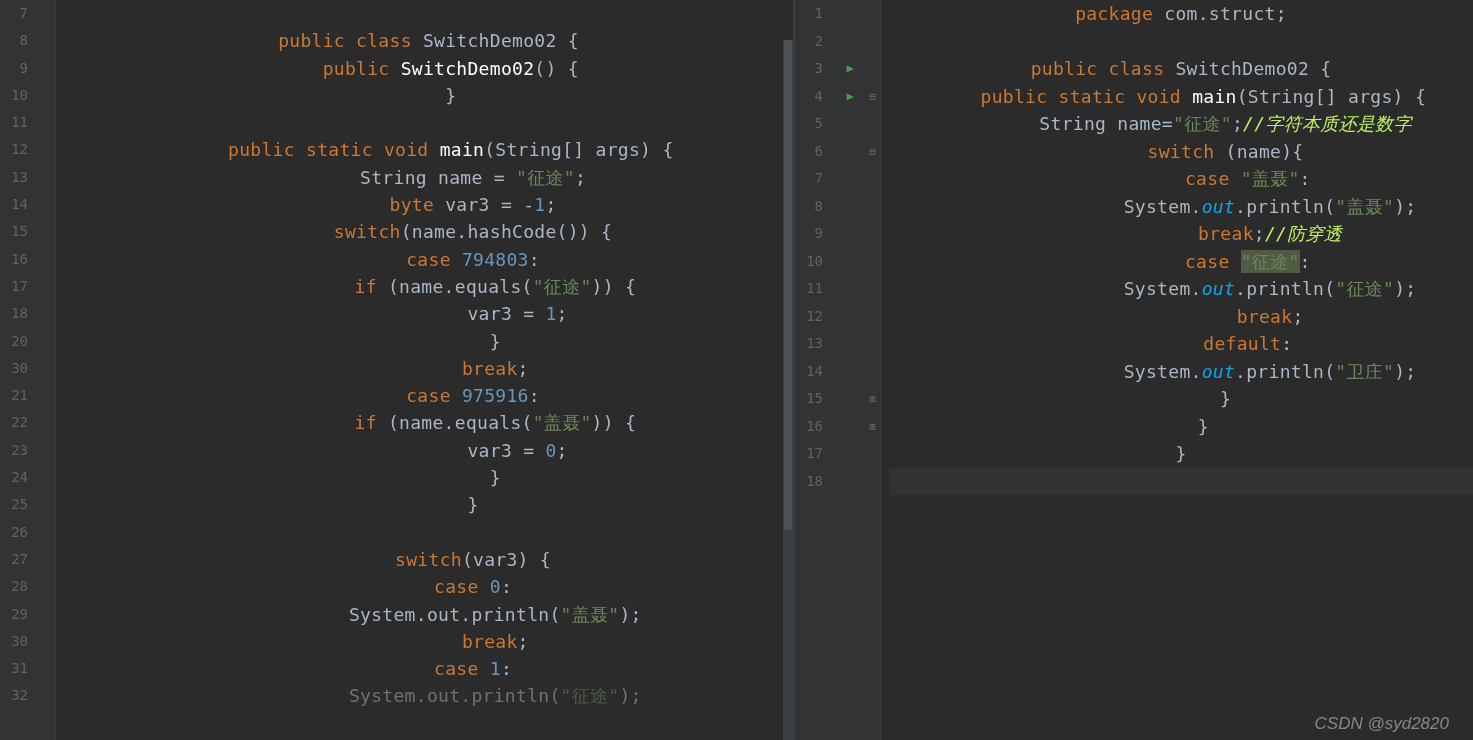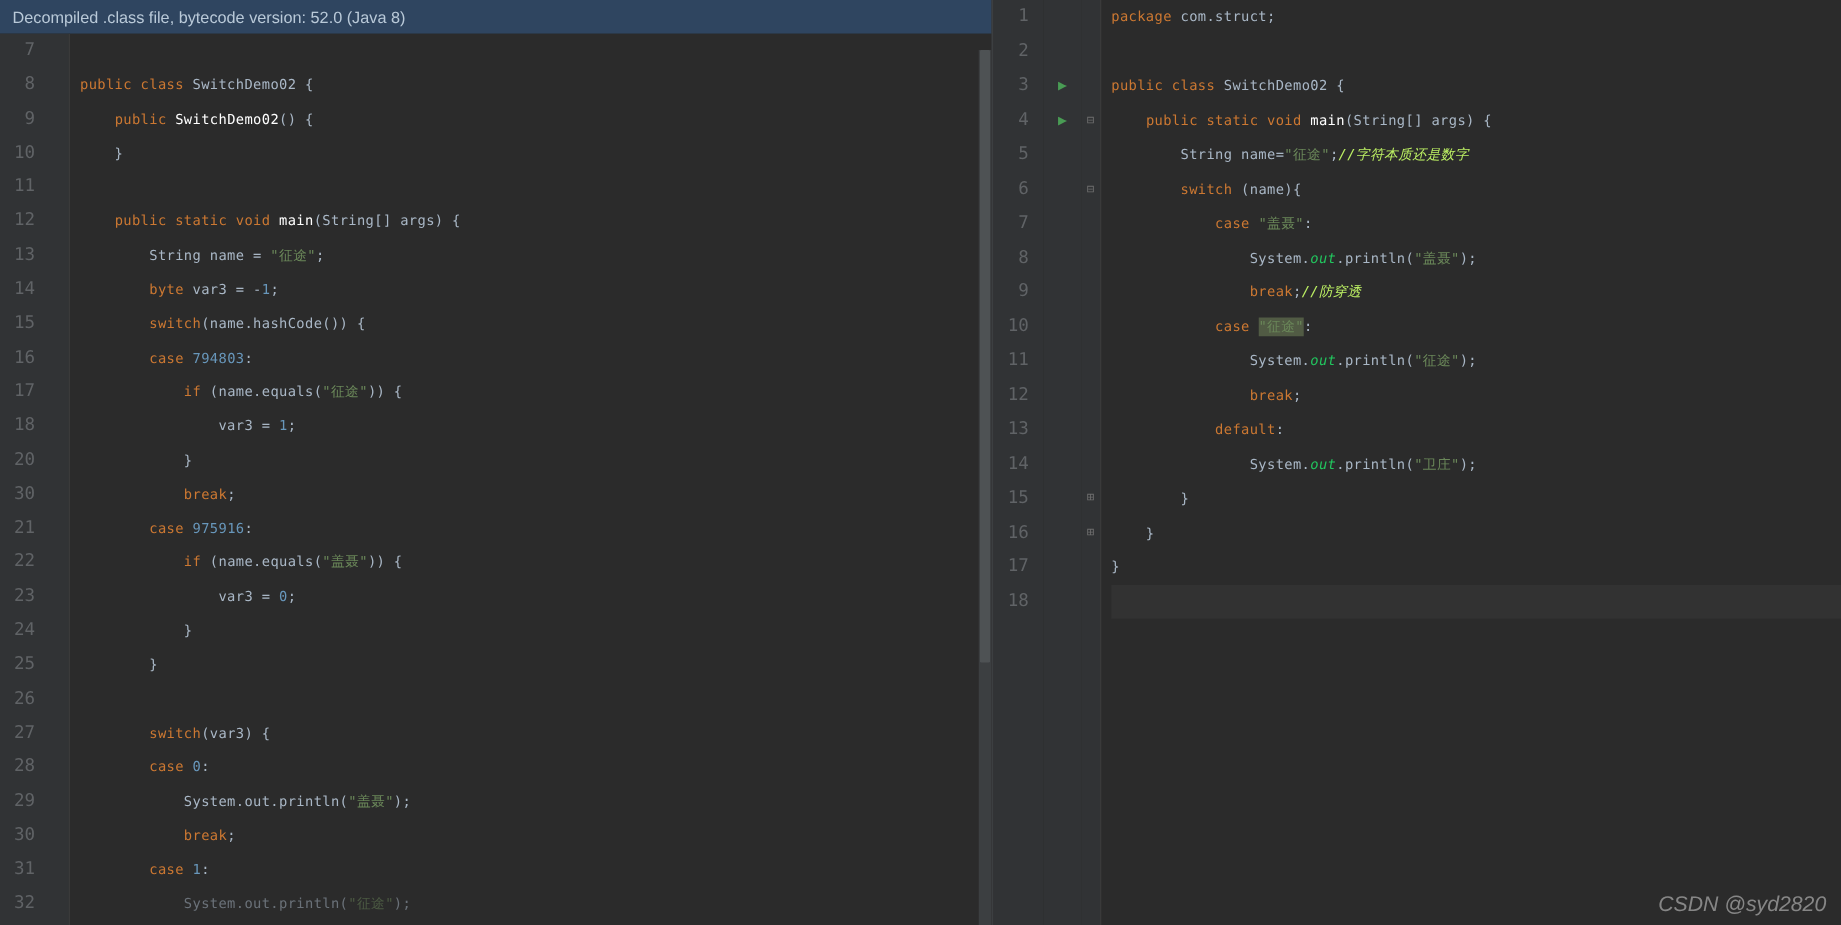--- a/index.html
+++ b/index.html
@@ -58,28 +58,29 @@
   display: flex;
   flex-direction: column;
   border-right: 1px solid #3a3a3a;
 }
 .line-h { height: 27.3px; line-height: 27.3px; }
 .line-h2 { height: 27.5px; line-height: 27.5px; }
 .code-area {
   flex: 1;
   padding-left: 8px;
   white-space: pre;
-  font-size: 11px;
+  font-size: 18px;
   letter-spacing: 0.3px;
+  text-align: center;
 }
 .kw { color: #cc7832; }
 .str { color: #6a8759; }
 .num { color: #6897bb; }
 .cmt { color: #bef264; font-style: italic; }
-.field { color: #22c55e; font-style: italic; }
+.field { color: #0ea5e9; font-style: italic; }
 .method { color: #ffffff; }
 .type { color: #a9b7c6; }
 .hl { background: #515b44; color:#6a8759; padding:1px 0; }
 .caret-line { background: #323232; }
 .run-icon {
   color: #499c54;
   font-size: 12px;
   text-align: center;
   display:block;
 }
@@ -104,34 +105,33 @@
   height: 490px;
   background: #4e5254;
   border-radius: 1px;
 }
 .splitter {
   width: 2px;
   background: #3c3f41;
 }
 .watermark {
   position: fixed;
-  right: 12px;
+  right: 24px;
   bottom: 6px;
   color: rgba(210,210,210,0.55);
   font-family: sans-serif;
   font-size: 17px;
   font-style: italic;
   pointer-events: none;
 }
 </style>
 </head>
 <body>
 
 <div class="pane pane-left">
-  <div class="banner">Decompiled .class file, bytecode version: 52.0 (Java 8)</div>
   <div class="editor">
     <div class="gutter narrow" id="gutter-left">
         <div class="line-h">7</div>
         <div class="line-h">8</div>
         <div class="line-h">9</div>
         <div class="line-h">10</div>
         <div class="line-h">11</div>
         <div class="line-h">12</div>
         <div class="line-h">13</div>
         <div class="line-h">14</div>

